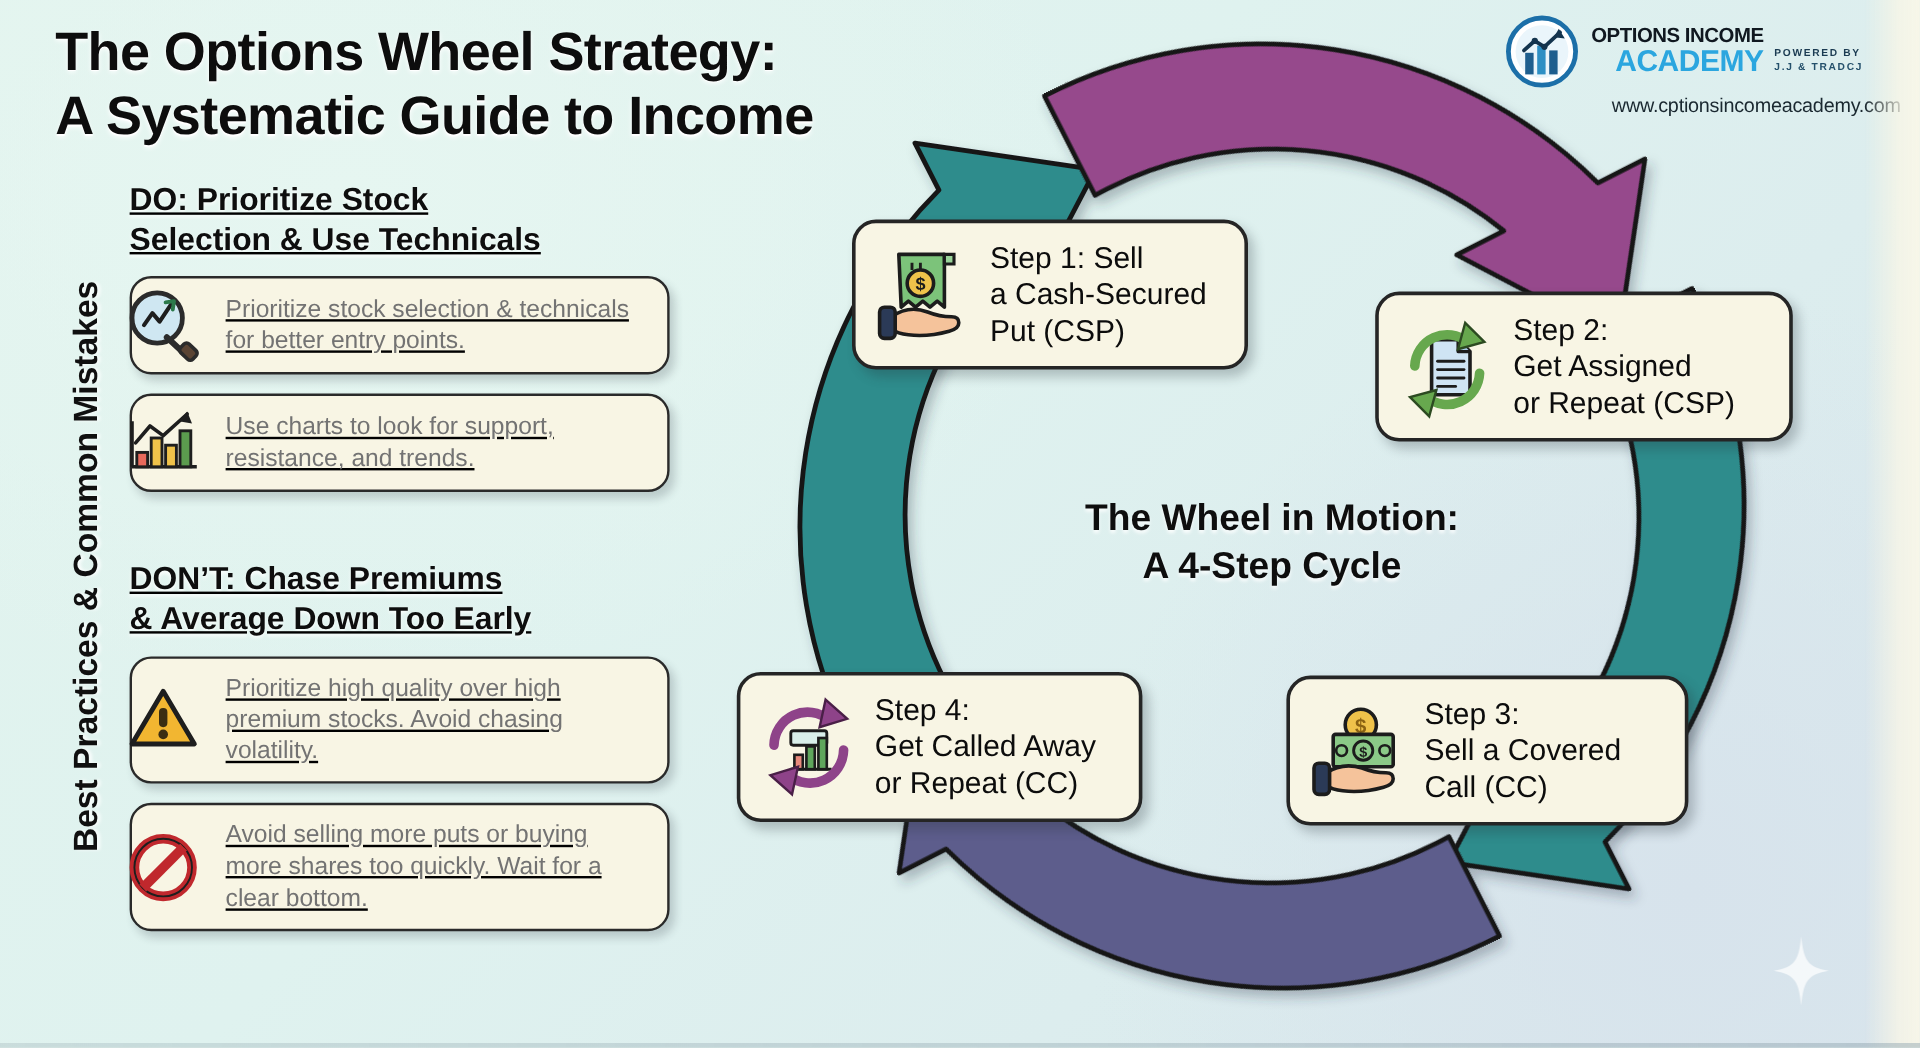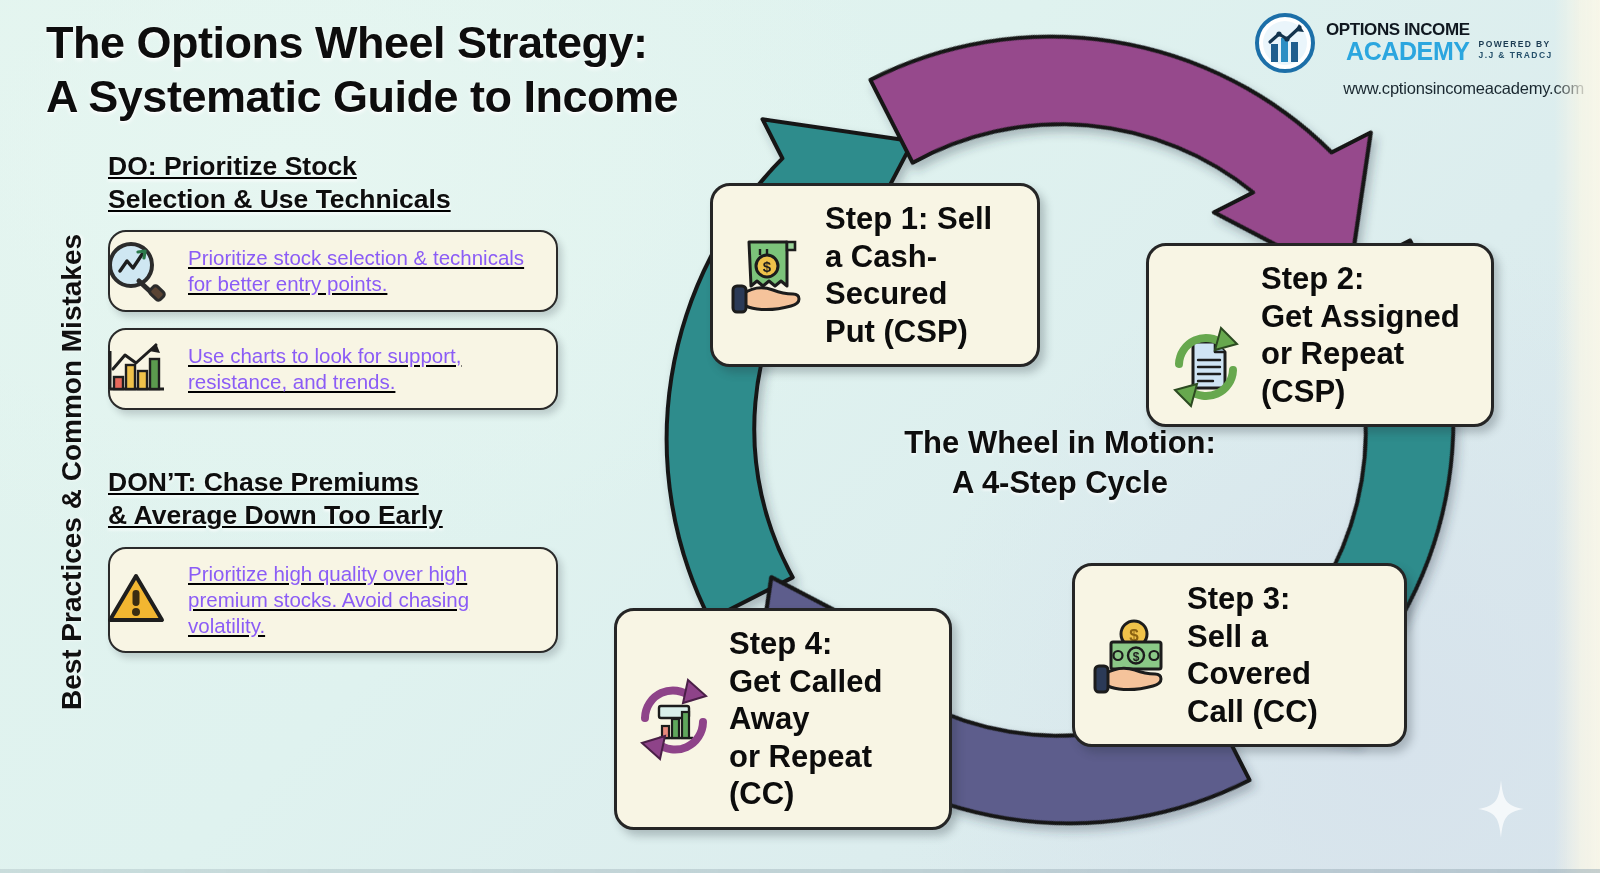--- a/index.html
+++ b/index.html
@@ -70,54 +70,54 @@
     background: #F8F5E4;
     border: 2.5px solid #2A2A2A;
     border-radius: 18px;
     padding: 12px 16px 12px 78px;
     min-height: 82px;
     display: flex; align-items: center;
     box-shadow: 4px 5px 7px rgba(40,50,60,0.20);
     margin-bottom: 16px;
   }
   .tip-card .tip-text {
-    font-size: 20.5px; line-height: 1.28; color: #8b5cf6; font-weight: 400;
+    font-size: 20.5px; line-height: 1.28; color: #737373; font-weight: 400;
   }
   .tip-card .tip-icon {
     position: absolute; left: -16px; top: 50%; transform: translateY(-50%);
     width: 84px; height: 84px; display:flex; align-items:center; justify-content:center;
   }
 
   
   .wheel-wrap { position: absolute; left: 640px; top: 10px; width: 840px; height: 840px; }
   .wheel-center-text {
-    position: absolute; left: 0; top: 413px; width: 840px;
+    position: absolute; left: 0; top: 402px; width: 840px;
     text-align: center; font-size: 31px; font-weight: 700; line-height: 1.28;
     color: #0E0E0E; text-shadow: 0 2px 3px rgba(255,255,255,0.85);
     pointer-events: none;
   }
   .wheel-center-text .cl2 { display:block; }
 
   
   .step-card {
     position: absolute;
     background: #F8F5E4;
     border: 3px solid #252525;
     border-radius: 20px;
     box-shadow: 5px 6px 9px rgba(35,45,55,0.26);
     display: flex; align-items: center; gap: 12px;
     padding: 14px 20px 14px 14px;
   }
   .step-card .step-icon { flex: 0 0 auto; width: 86px; height: 86px; display:flex; align-items:center; justify-content:center; }
-  .step-card .step-label { font-size: 31px; font-weight: 700; line-height: 1.21; color: #0C0C0C; white-space: pre-line; }
+  .step-card .step-label { font-size: 25px; font-weight: 400; line-height: 1.21; color: #0C0C0C; white-space: pre-line; }
 
   #step1 { left: 710px; top: 183px; width: 330px; }
   #step2 { left: 1146px; top: 243px; width: 348px; align-items: flex-end; }
   #step3 { left: 1072px; top: 563px; width: 335px; }
-  #step4 { left: 614px; top: 560px; width: 338px; margin-top: 48px; }
+  #step4 { left: 614px; top: 560px; width: 338px; }
 
   
   .logo { position: absolute; right: 16px; top: 12px; width: 330px; }
   .logo-row { display: flex; align-items: center; gap: 10px; }
   .logo-mark { flex: 0 0 auto; width: 62px; height: 62px; }
   .logo-words { display:flex; flex-direction: column; line-height: 0.98; }
   .logo-l1 { font-size: 17px; font-weight: 700; color: #101820; letter-spacing: -0.4px; }
   .logo-l2row { display:flex; align-items: flex-end; gap: 9px; }
   .logo-l2 { font-size: 25px; font-weight: 700; color: #2BA6DF; letter-spacing: -0.4px; margin-left: 20px; }
   .logo-powered { display:flex; flex-direction: column; font-size: 8.5px; font-weight: 700;
@@ -184,20 +184,30 @@
       <span class="tip-icon">
         <svg viewBox="0 0 84 84" width="84" height="84">
           <path d="M42 18 L68 62 L16 62 Z" fill="#F2B631" stroke="#1E1E1E" stroke-width="4" stroke-linejoin="round"></path>
           <rect x="38.5" y="32" width="7" height="16" rx="3.4" fill="#3A2D12"></rect>
           <circle cx="42" cy="54" r="4" fill="#3A2D12"></circle>
         </svg>
       </span>
       <span class="tip-text">Prioritize high quality over high premium stocks. Avoid chasing volatility.</span>
     </div>
 
+    <div class="tip-card">
+      <span class="tip-icon">
+        <svg viewBox="0 0 84 84" width="84" height="84">
+          <circle cx="42" cy="42" r="24" fill="none" stroke="#C0282D" stroke-width="8"></circle>
+          <circle cx="42" cy="42" r="24" fill="none" stroke="#1E1E1E" stroke-width="1.6"></circle>
+          <line x1="25" y1="59" x2="59" y2="25" stroke="#C0282D" stroke-width="8" stroke-linecap="butt"></line>
+        </svg>
+      </span>
+      <span class="tip-text">Avoid selling more puts or buying more shares too quickly. Wait for a clear bottom.</span>
+    </div>
   </div>
 
   <div class="wheel-wrap">
     <svg viewBox="0 0 840 840" width="840" height="840">
       <defs>
         <filter id="arrShadow" x="-20%" y="-20%" width="140%" height="140%">
           <feDropShadow dx="4" dy="6" stdDeviation="5" flood-color="#2a3a45" flood-opacity="0.30"></feDropShadow>
         </filter>
       </defs>
       <g filter="url(#arrShadow)" stroke="#181818" stroke-width="4" stroke-linejoin="round">

